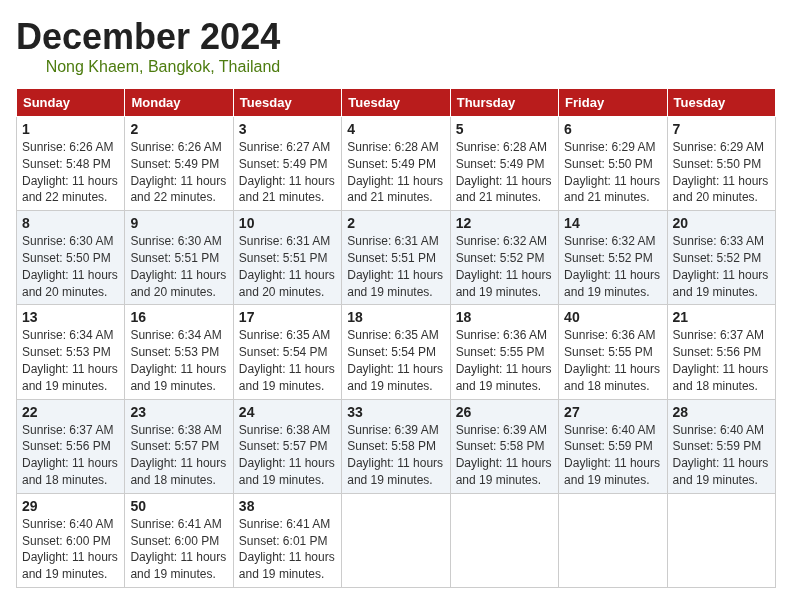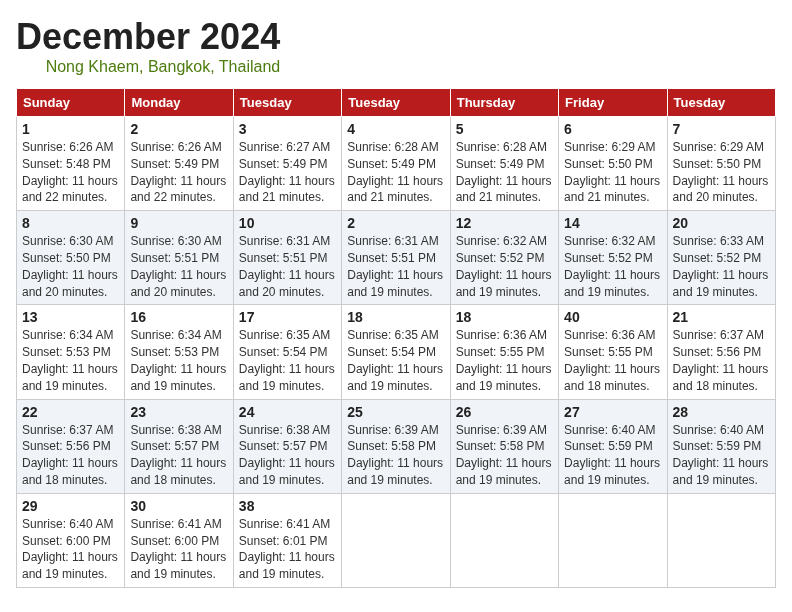--- a/index.html
+++ b/index.html
@@ -213,21 +213,21 @@
         </td>
         <td>
           <span class="day-number">23</span>
           <div class="day-detail">Sunrise: 6:38 AM<br>Sunset: 5:57 PM<br>Daylight: 11 hours and 18 minutes.</div>
         </td>
         <td>
           <span class="day-number">24</span>
           <div class="day-detail">Sunrise: 6:38 AM<br>Sunset: 5:57 PM<br>Daylight: 11 hours and 19 minutes.</div>
         </td>
         <td>
-          <span class="day-number">25</span>
+          <span class="day-number">33</span>
           <div class="day-detail">Sunrise: 6:39 AM<br>Sunset: 5:58 PM<br>Daylight: 11 hours and 19 minutes.</div>
         </td>
         <td>
           <span class="day-number">26</span>
           <div class="day-detail">Sunrise: 6:39 AM<br>Sunset: 5:58 PM<br>Daylight: 11 hours and 19 minutes.</div>
         </td>
         <td>
           <span class="day-number">27</span>
           <div class="day-detail">Sunrise: 6:40 AM<br>Sunset: 5:59 PM<br>Daylight: 11 hours and 19 minutes.</div>
         </td>
@@ -235,21 +235,21 @@
           <span class="day-number">28</span>
           <div class="day-detail">Sunrise: 6:40 AM<br>Sunset: 5:59 PM<br>Daylight: 11 hours and 19 minutes.</div>
         </td>
       </tr>
       <tr>
         <td>
           <span class="day-number">29</span>
           <div class="day-detail">Sunrise: 6:40 AM<br>Sunset: 6:00 PM<br>Daylight: 11 hours and 19 minutes.</div>
         </td>
         <td>
-          <span class="day-number">30</span>
+          <span class="day-number">50</span>
           <div class="day-detail">Sunrise: 6:41 AM<br>Sunset: 6:00 PM<br>Daylight: 11 hours and 19 minutes.</div>
         </td>
         <td>
           <span class="day-number">38</span>
           <div class="day-detail">Sunrise: 6:41 AM<br>Sunset: 6:01 PM<br>Daylight: 11 hours and 19 minutes.</div>
         </td>
         <td class="empty-cell"></td>
         <td class="empty-cell"></td>
         <td class="empty-cell"></td>
         <td class="empty-cell"></td>

